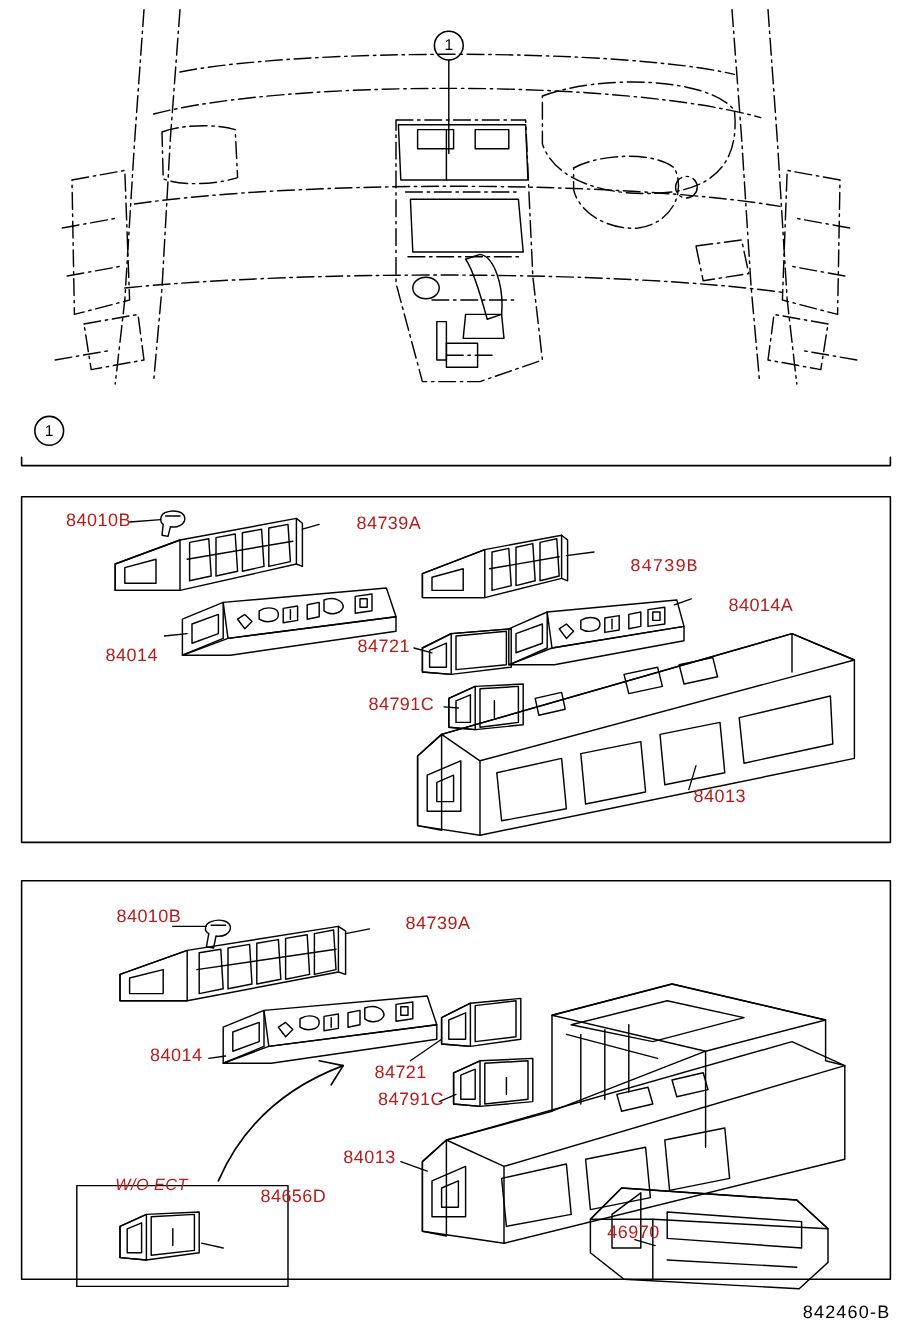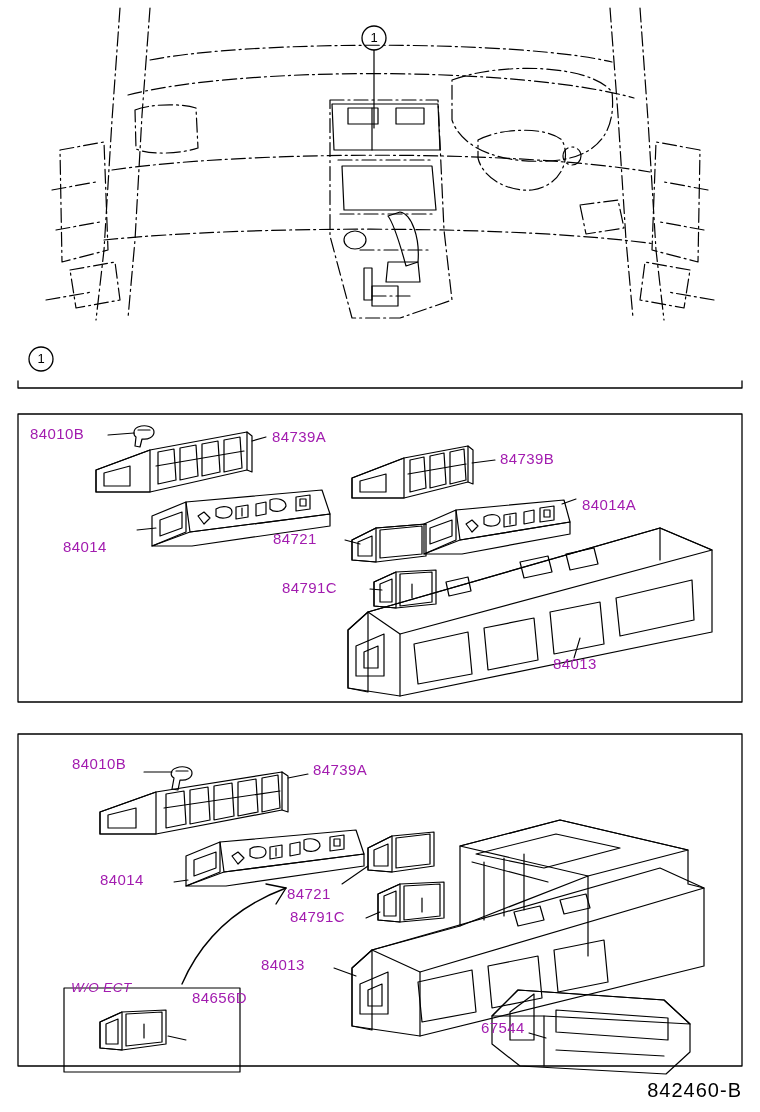--- a/index.html
+++ b/index.html
@@ -26,31 +26,32 @@
     left: 0;
     width: 760px;
     height: 1112px;
   }
   .lbl {
     position: absolute;
     font-family: "Liberation Sans", sans-serif;
     font-size: 15px;
     letter-spacing: 0.4px;
     white-space: nowrap;
-    color: #a21caf;
+    color: #b91c1c;
+    margin-left: 25px;
   }
   .lbl.small {
     font-size: 13.5px;
     font-style: italic;
   }
   .code {
     position: absolute;
     right: 18px;
     bottom: 10px;
-    font-size: 20px;
+    font-size: 15px;
     letter-spacing: 1px;
   }
   .callout-num {
     position: absolute;
     font-size: 13px;
     text-align: center;
     width: 24px;
     line-height: 24px;
   }
 </style>
@@ -332,33 +333,33 @@
       </g>
     </g>
   </svg>
 
   <div class="callout-num" style="left:362px; top:26px;">1</div>
 
   <div class="callout-num" style="left:29px; top:347px;">1</div>
 
   <div class="lbl" style="left:30px; top:425px;">84010B</div>
   <div class="lbl" style="left:272px; top:428px;">84739A</div>
-  <div class="lbl" style="left:500px; top:450px;">84739B</div>
+  <div class="lbl" style="left:500px; top:464px;font-family:Liberation Mono, monospace;">84739B</div>
   <div class="lbl" style="left:63px; top:538px;">84014</div>
   <div class="lbl" style="left:582px; top:496px;">84014A</div>
   <div class="lbl" style="left:273px; top:530px;">84721</div>
   <div class="lbl" style="left:282px; top:579px;">84791C</div>
   <div class="lbl" style="left:553px; top:655px;">84013</div>
 
   <div class="lbl" style="left:72px; top:755px;">84010B</div>
   <div class="lbl" style="left:313px; top:761px;">84739A</div>
   <div class="lbl" style="left:100px; top:871px;">84014</div>
   <div class="lbl" style="left:287px; top:885px;">84721</div>
   <div class="lbl" style="left:290px; top:908px;">84791C</div>
   <div class="lbl" style="left:261px; top:956px;">84013</div>
   <div class="lbl" style="left:192px; top:989px;">84656D</div>
-  <div class="lbl" style="left:481px; top:1019px;">67544</div>
+  <div class="lbl" style="left:481px; top:1019px;">46970</div>
 
   <div class="lbl small" style="left:71px; top:980px;">W/O ECT</div>
 
   <div class="code">842460-B</div>
 
 </div>
 
 </body></html>

